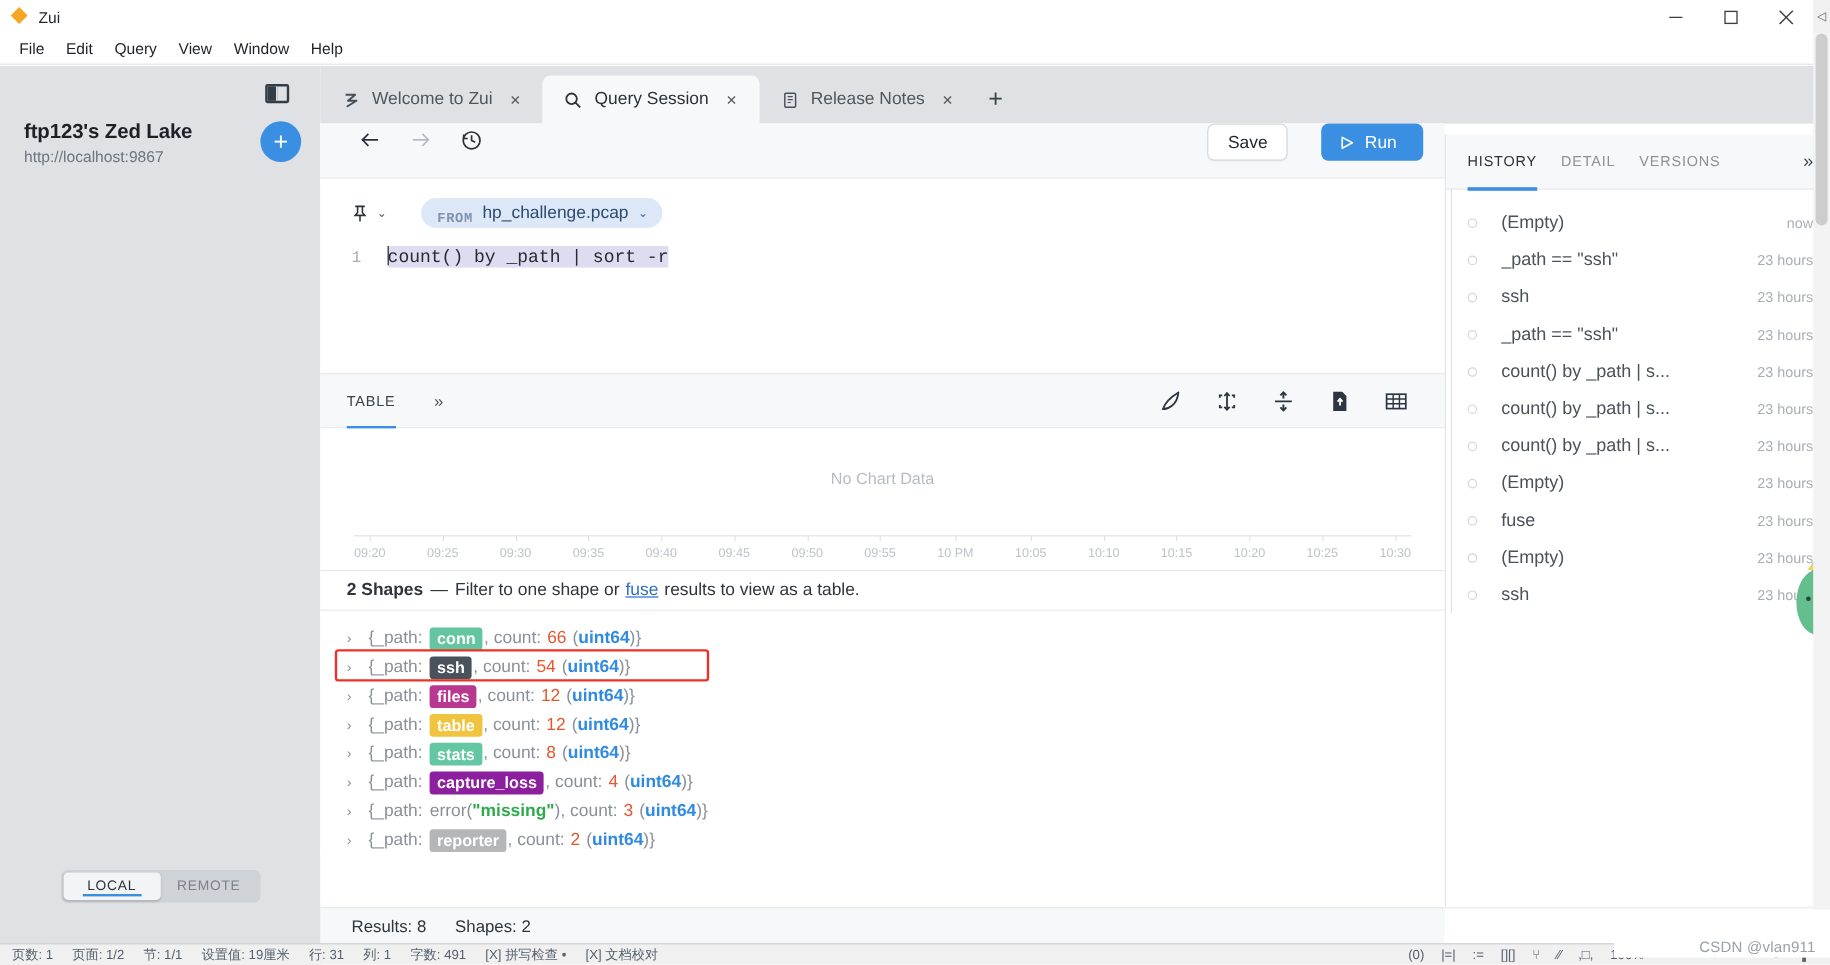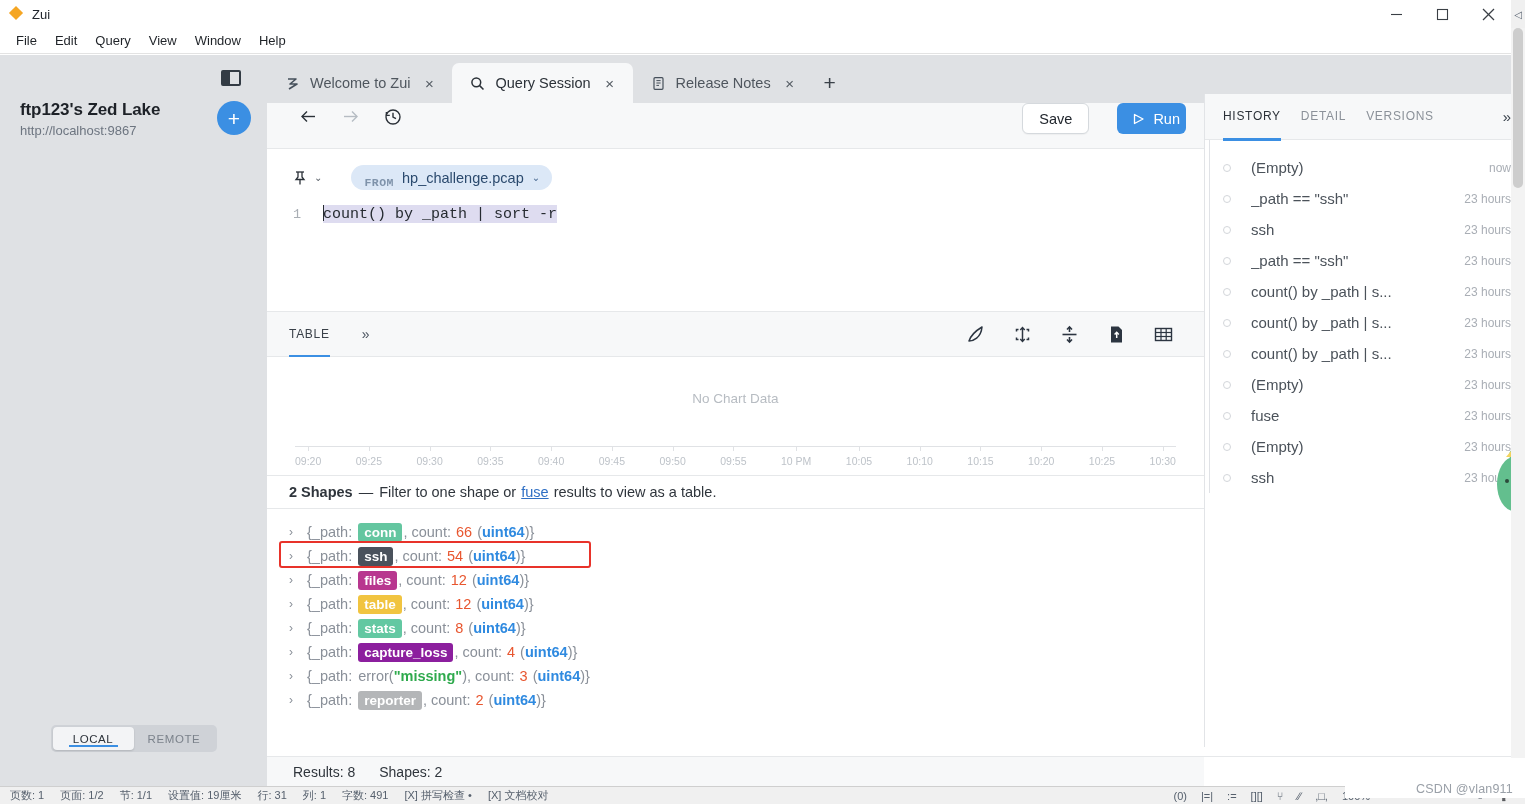--- a/index.html
+++ b/index.html
@@ -183,21 +183,21 @@
   .qb-spacer { flex: 1; }
   .save-btn {
     height: 31px; padding: 0 16px; background: #ffffff;
     border: 1px solid #d5d9dd; border-radius: 6px;
     font-size: 14.5px; color: #22272e; cursor: pointer;
     display: flex; align-items: center;
     box-shadow: 0 1px 1px rgba(0,0,0,.04);
     font-family: "Liberation Sans", sans-serif;
   }
   .run-btn {
-    height: 31px; padding: 0 6px 0 14px; background: #3b8fe3;
+    height: 31px; padding: 0 22px 0 14px; background: #3b8fe3;
     border: 0; border-radius: 6px; color: #fff; font-size: 14.5px;
     display: flex; align-items: center; gap: 8px; cursor: pointer;
     font-family: "Liberation Sans", sans-serif;
   }
 
   .editor {
     height: 162px; background: #ffffff; padding: 16px 0 0 0;
   }
   .pool-row { display: flex; align-items: center; padding-left: 26px; gap: 7px; }
   .pin-icon { color: #2b3138; display: flex; }
@@ -298,21 +298,21 @@
   .ty { color: #2f8ae0; font-weight: bold; }
   .err { color: #8a9099; }
   .errstr { color: #2faa4d; font-weight: bold; }
   .highlight-box {
     position: absolute; left: -10px; top: -3px; width: 312px; height: 27px;
     border: 2px solid #e8332a; border-radius: 3px; pointer-events: none;
   }
 
   
   .rightpanel {
-    position: absolute; left: 1204px; top: 94px;
+    position: absolute; left: 1204px; top: 112px;
     width: 321px; height: 653px; background: #ffffff;
     border-left: 1px solid #e2e4e7;
   }
   .rp-tabs {
     height: 46px; background: #f7f8f9; border-bottom: 1px solid #e6e8ea;
     display: flex; align-items: center; padding: 0 14px 0 18px; gap: 20px;
   }
   .rp-tab {
     font-size: 12px; letter-spacing: .7px; color: #8b9199;
     height: 46px; display: flex; align-items: center; cursor: pointer;

